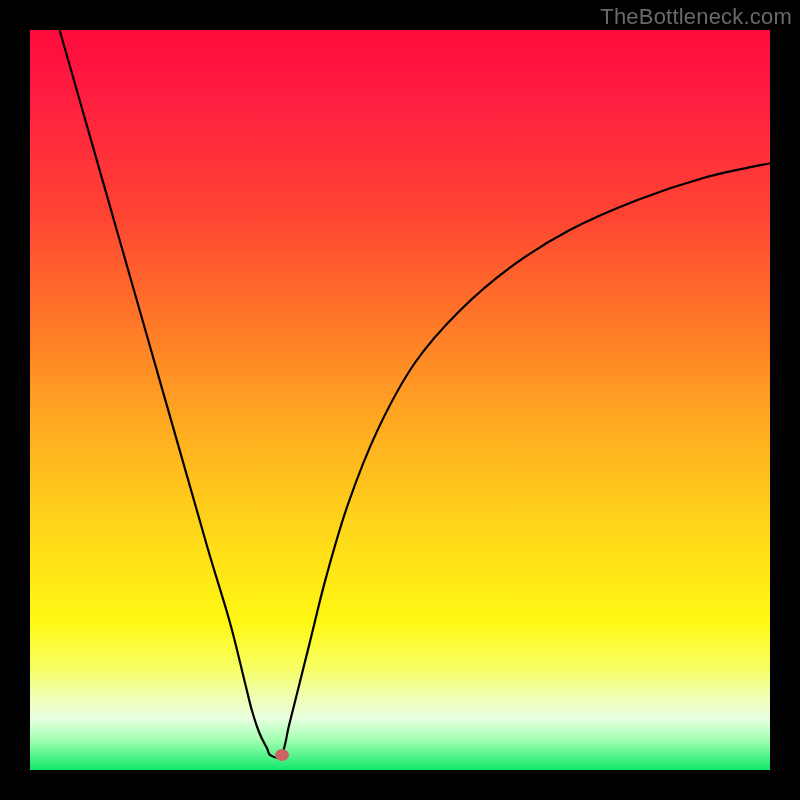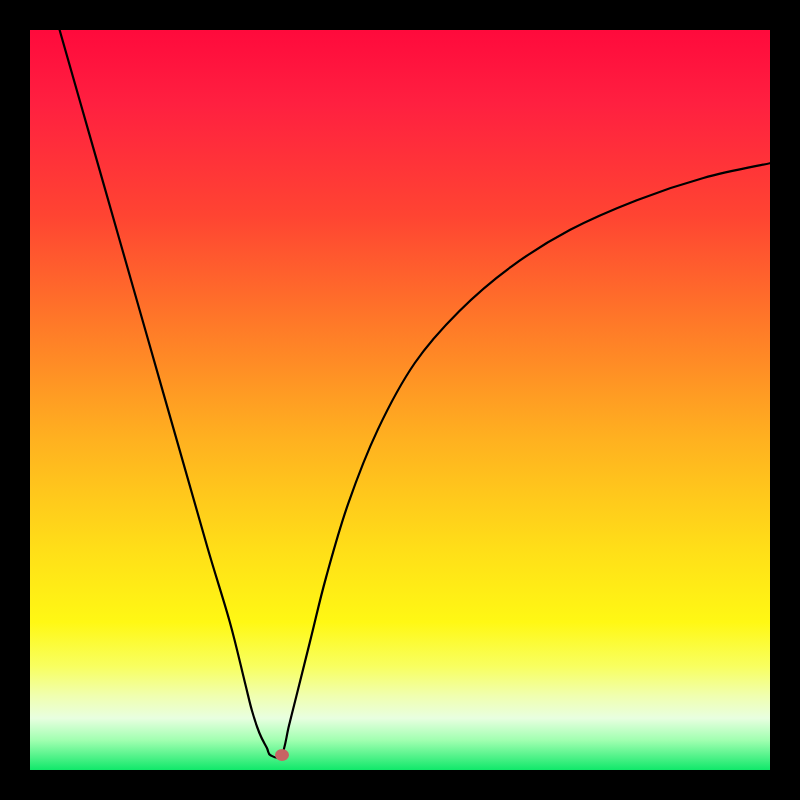--- a/index.html
+++ b/index.html
@@ -58,20 +58,21 @@
     letter-spacing: 0.2px;
     color: #696969;
     font-weight: 400;
     user-select: none;
   }
 </style>
 </head>
 <body>
 
 <div id="frame">
+  <div id="watermark">TheBottleneck.com</div>
   <div id="plot">
     <svg id="gradient" viewBox="0 0 740 740" preserveAspectRatio="none">
       <defs>
         <linearGradient id="bg-grad" x1="0" y1="0" x2="0" y2="1">
             <stop offset="0%" stop-color="#ff0a3c"></stop>
             <stop offset="10%" stop-color="#ff2040"></stop>
             <stop offset="25%" stop-color="#ff4432"></stop>
             <stop offset="40%" stop-color="#ff7a28"></stop>
             <stop offset="55.00000000000001%" stop-color="#ffb020"></stop>
             <stop offset="70%" stop-color="#ffde18"></stop>

